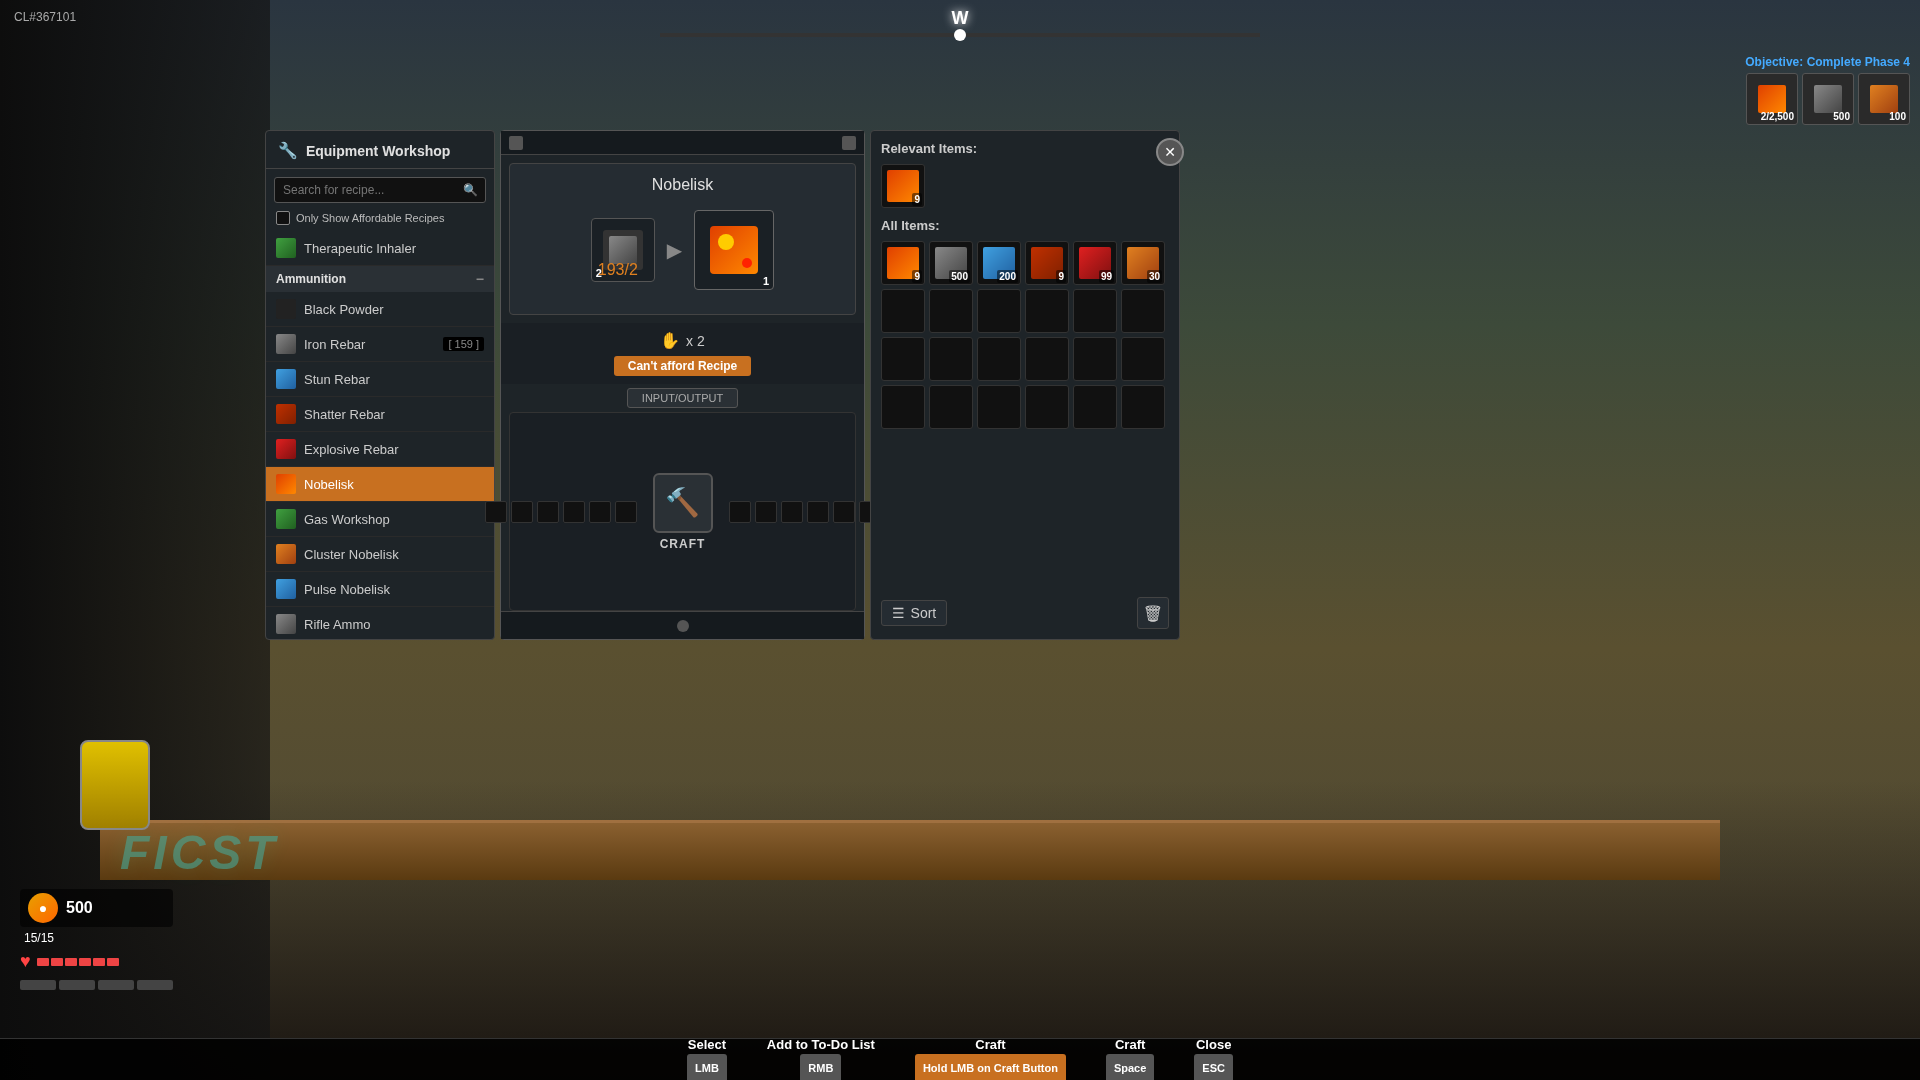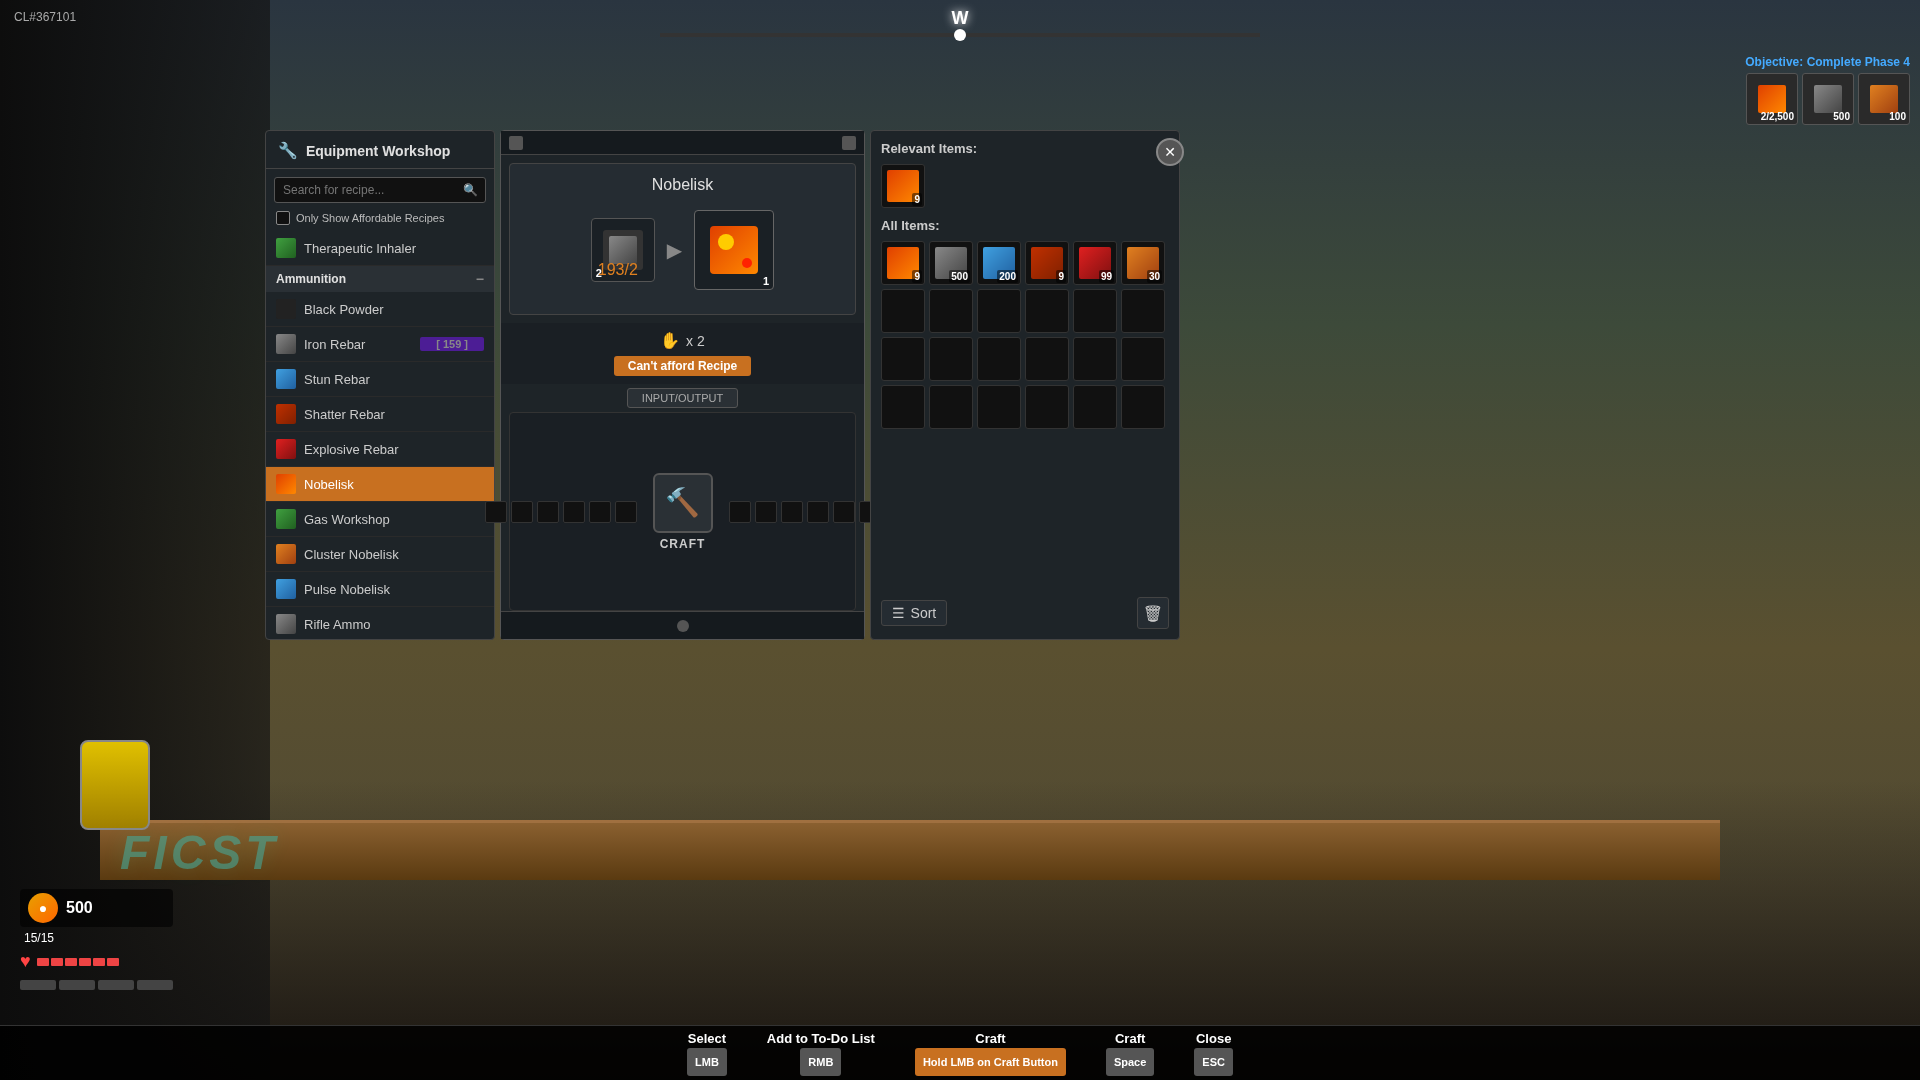--- a/index.html
+++ b/index.html
@@ -190,21 +190,21 @@
       background: #e44;
       border-radius: 1px;
     }
 
     
     .action-bar {
       position: absolute;
       bottom: 0;
       left: 0;
       right: 0;
-      height: 55px;
+      height: 42px;
       background: rgba(0,0,0,0.85);
       display: flex;
       align-items: center;
       justify-content: center;
       gap: 40px;
       z-index: 20;
       border-top: 1px solid #333;
     }
 
     .action-item {
@@ -352,24 +352,23 @@
       height: 20px;
       background: #333;
       border-radius: 2px;
       flex-shrink: 0;
     }
 
     .recipe-item-count {
       margin-left: auto;
       color: #888;
       font-size: 11px;
-      background: #4c1d95;
-      padding: 1px 16px;
+      background: #000000;
+      padding: 1px 5px;
       border-radius: 2px;
-      font-weight: bold;
     }
 
     .category-header {
       background: #2a3035;
       padding: 5px 10px;
       color: #e0e0e0;
       font-size: 12px;
       font-weight: bold;
       display: flex;
       align-items: center;

